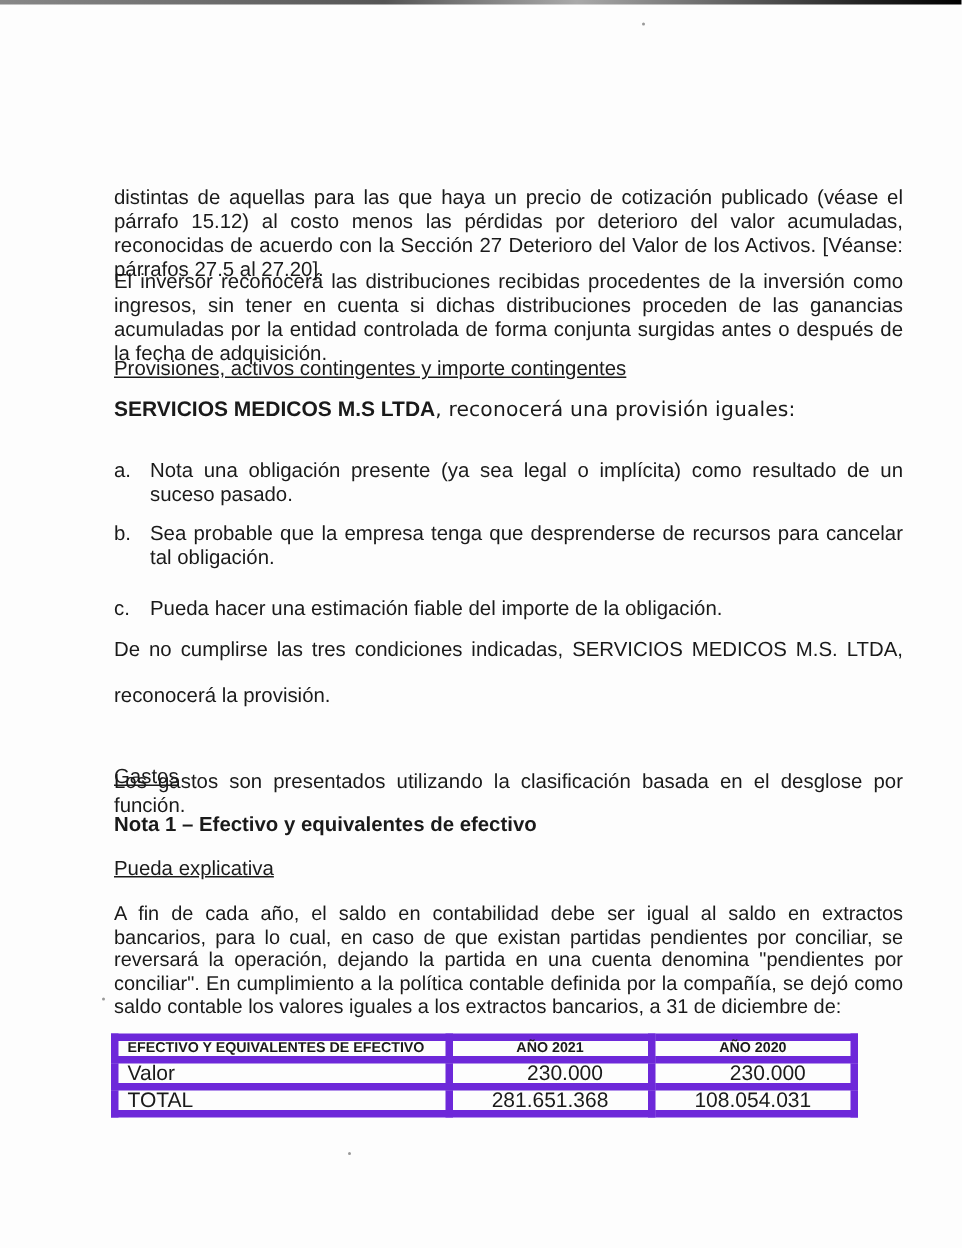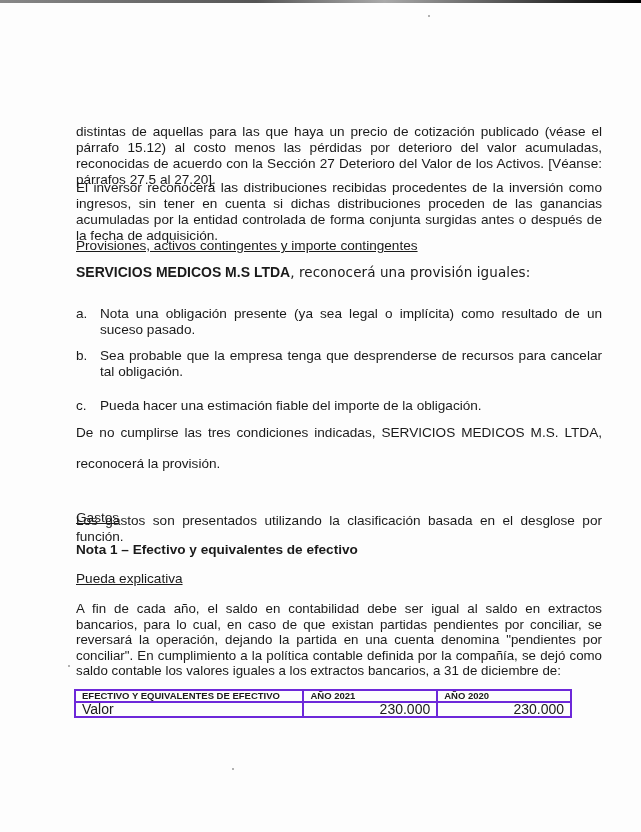--- a/index.html
+++ b/index.html
@@ -10,27 +10,27 @@
   .p { position:absolute; left:76px; width:526px; font-size:13.6px; line-height:16px; text-align:justify; }
   .u { text-decoration:underline; }
   .h { font-weight:bold; }
   .svc { position:absolute; left:76px; top:264px; font-size:14px; white-space:nowrap; }
   .svc b { font-weight:bold; }
   .svc span.cg { font-family:"DejaVu Sans", sans-serif; font-size:13.5px; letter-spacing:0.1px; }
   .li { position:absolute; left:76px; width:526px; font-size:13.6px; line-height:16px; }
   .li .mk { position:absolute; left:0; top:0; width:20px; }
   .li .tx { margin-left:24px; display:block; text-align:justify; }
   table.t { position:absolute; left:74px; top:689px; border-collapse:collapse; width:498px; }
-  table.t td { border:2px solid #6d28d9; padding:0 6px; height:13px; line-height:13px; font-size:14px; }
+  table.t td { border:5px solid #6d28d9; padding:0 6px; height:13px; line-height:13px; font-size:14px; }
   table.t tr.hd td { font-size:9.5px; font-weight:bold; height:10px; line-height:10px; }
   table.t td.c1 { width:241px; }
   table.t td.c2 { width:109px; }
   table.t td.c3 { width:109px; }
-  .hc { }
-  .num { text-align:right; }
+  .hc { text-align:center; }
+  .num { text-align:center; }
   .ind { padding-left:26px !important; }
   .dot { position:absolute; width:2px; height:2px; background:#999; border-radius:1px; }
 </style>
 </head>
 <body>
 
 <div class="topbar"></div>
 
 <p class="p" style="top:124px;margin:0;">distintas de aquellas para las que haya un precio de cotización publicado (véase el párrafo 15.12) al costo menos las pérdidas por deterioro del valor acumuladas, reconocidas de acuerdo con la Sección 27 Deterioro del Valor de los Activos. [Véanse: párrafos 27.5 al 27.20].</p>
 
@@ -73,18 +73,23 @@
       <tr class="hd">
     <td class="c1">EFECTIVO Y EQUIVALENTES DE EFECTIVO</td>
     <td class="c2 hc">AÑO 2021</td>
     <td class="c3 hc">AÑO 2020</td>
   </tr>
   <tr>
     <td class="c1">Valor</td>
     <td class="c2 num ind">230.000</td>
     <td class="c3 num ind">230.000</td>
   </tr>
+  <tr>
+    <td class="c1">TOTAL</td>
+    <td class="c2 num">281.651.368</td>
+    <td class="c3 num">108.054.031</td>
+  </tr>
 </tbody>
   </table>
 
 <div class="dot" style="left:428px;top:15px;"></div>
 <div class="dot" style="left:68px;top:665px;"></div>
 <div class="dot" style="left:232px;top:768px;"></div>
 
 </body></html>

